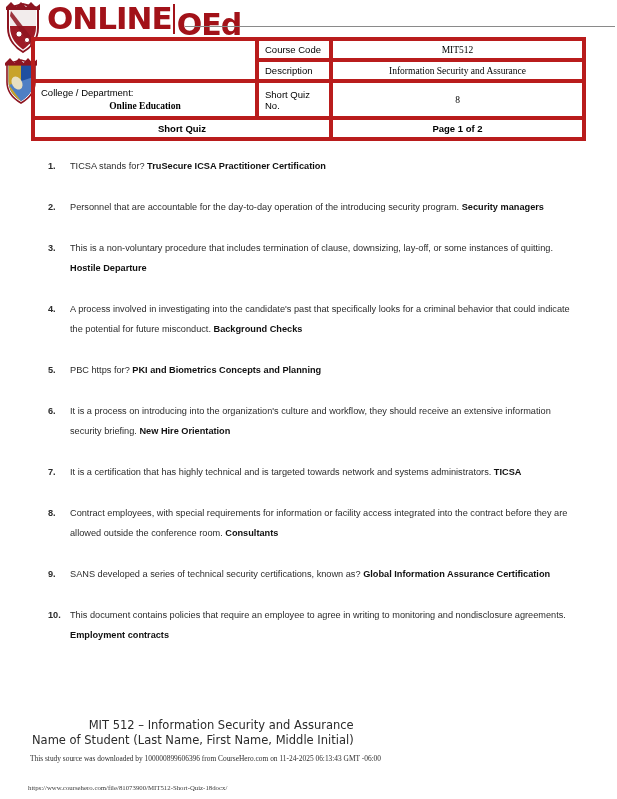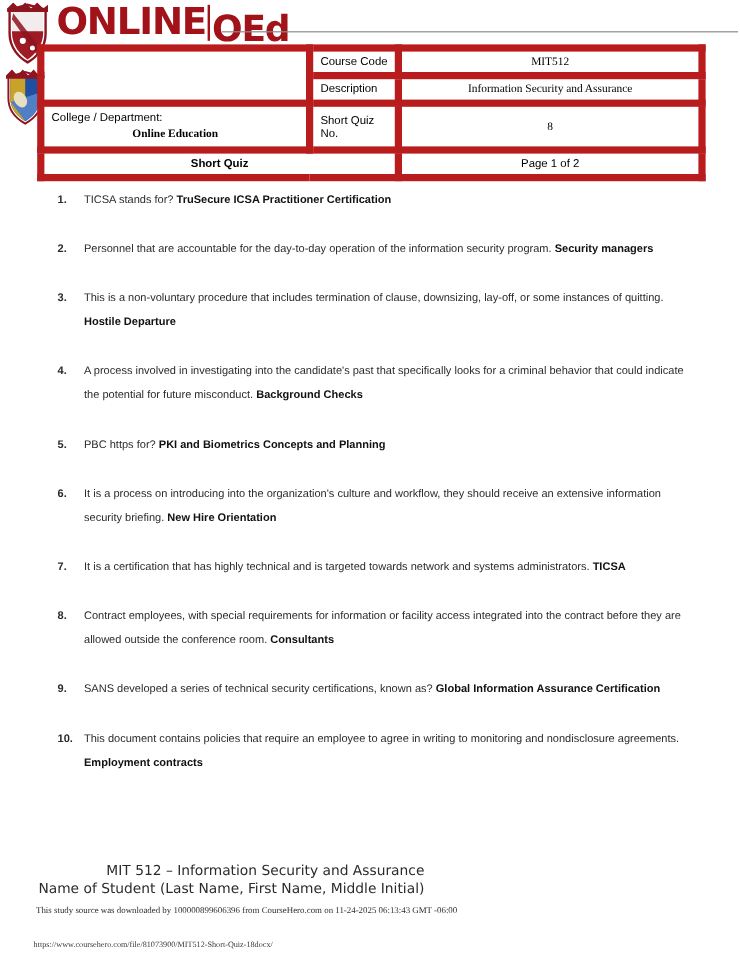--- a/index.html
+++ b/index.html
@@ -75,21 +75,21 @@
   
   #header-table {
     position: absolute;
     left: 31px;
     top: 37px;
     width: 551px;
     border-collapse: collapse;
     table-layout: fixed;
   }
   #header-table td {
-    border: 6px solid #b91c1c;
+    border: 4px solid #b91c1c;
     font-size: 9.5px;
     padding: 3px 6px;
     vertical-align: middle;
     color: #000;
   }
   .col-blank  { width: 224px; }
   .col-label  { width: 74px; }
   .col-value  { width: 253px; }
 
   td.cell-blank { height: 22px; }
@@ -105,20 +105,21 @@
   }
   td.cell-title {
     text-align: center;
     font-weight: bold;
     font-size: 13px;
     padding: 4px 6px;
   }
   td.cell-page {
     text-align: center;
     font-size: 10px;
+    font-weight: bold;
   }
 
   
   #quiz-list {
     position: absolute;
     left: 48px;
     top: 156px;
     width: 530px;
   }
   .quiz-item {
@@ -250,21 +251,21 @@
   </tbody>
 </table>
 
 <div id="quiz-list">
     <div class="quiz-item">
       <div class="quiz-num">1.</div>
       <div class="quiz-text"><span>TICSA stands for? </span><span class="quiz-ans">TruSecure ICSA Practitioner Certification</span></div>
     </div>
     <div class="quiz-item">
       <div class="quiz-num">2.</div>
-      <div class="quiz-text"><span>Personnel that are accountable for the day-to-day operation of the information security program. </span><span class="quiz-ans">Security managers</span></div>
+      <div class="quiz-text"><span>Personnel that are accountable for the day-to-day operation of the introducing security program. </span><span class="quiz-ans">Security managers</span></div>
     </div>
     <div class="quiz-item">
       <div class="quiz-num">3.</div>
       <div class="quiz-text"><span>This is a non-voluntary procedure that includes termination of clause, downsizing, lay-off, or some instances of quitting. </span><span class="quiz-ans">Hostile Departure</span></div>
     </div>
     <div class="quiz-item">
       <div class="quiz-num">4.</div>
       <div class="quiz-text"><span>A process involved in investigating into the candidate's past that specifically looks for a criminal behavior that could indicate the potential for future misconduct. </span><span class="quiz-ans">Background Checks</span></div>
     </div>
     <div class="quiz-item">

